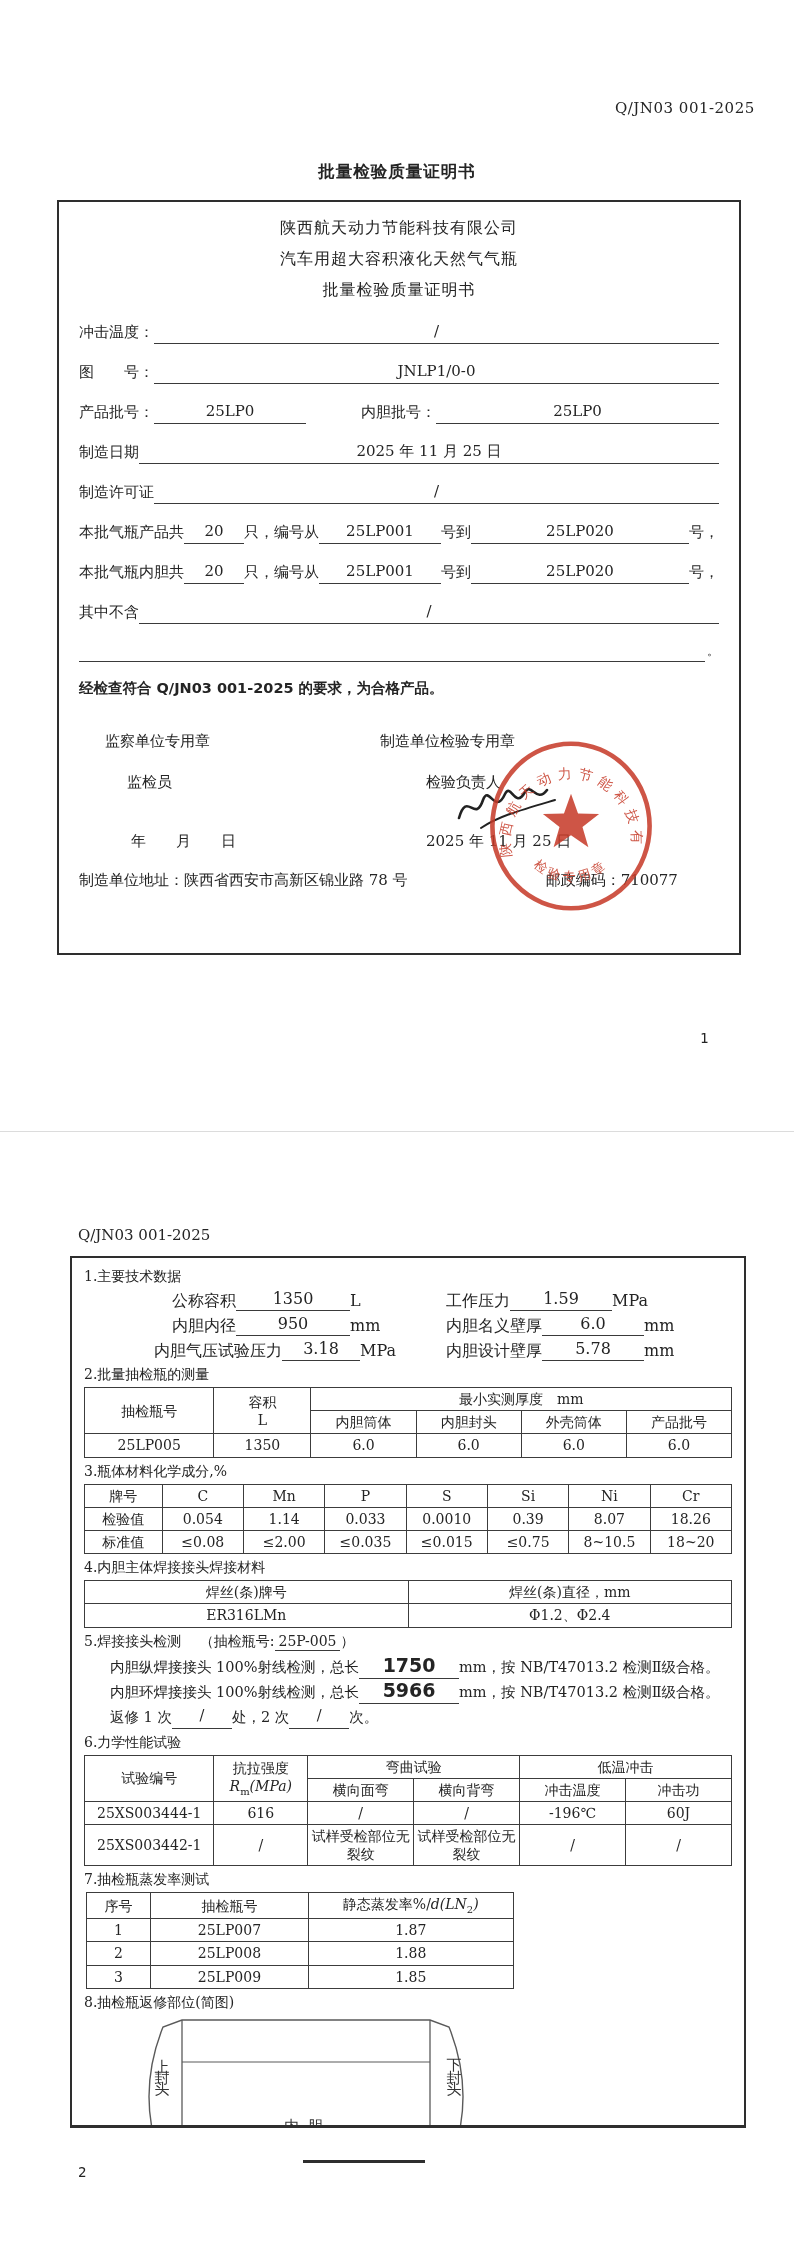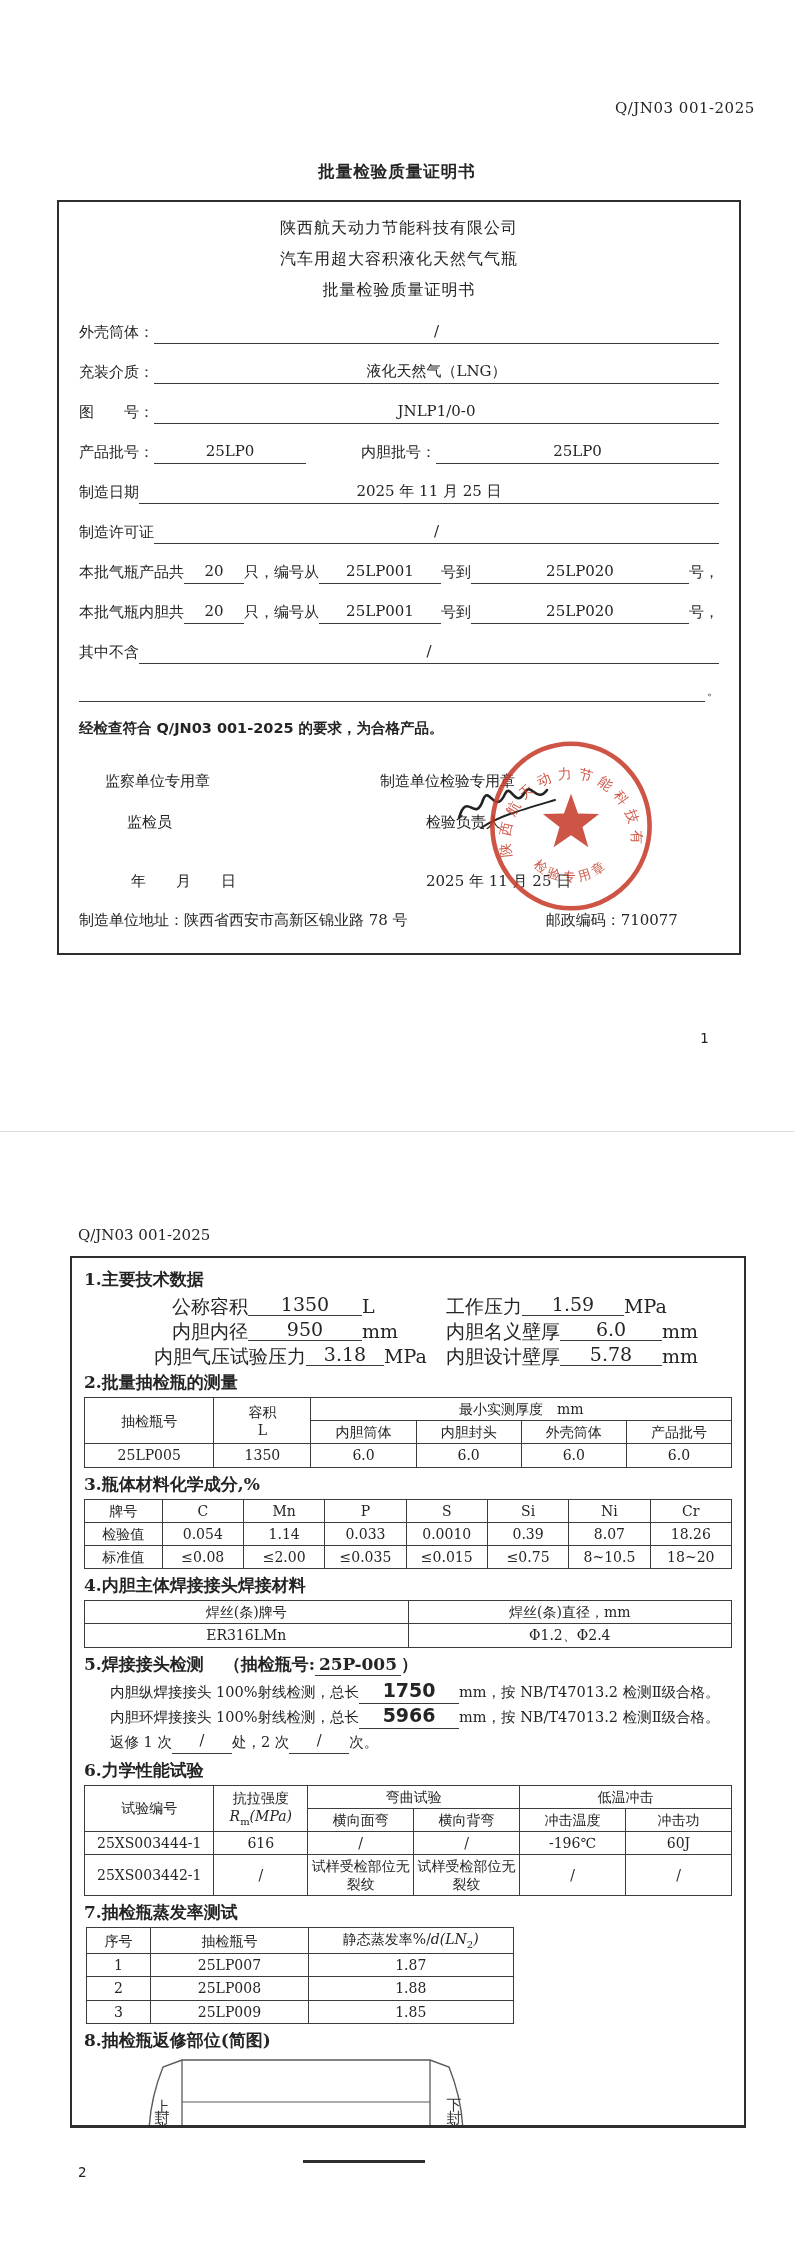--- a/index.html
+++ b/index.html
@@ -41,22 +41,22 @@
   .stamp-wrap{position:absolute;left:428px;top:538px;width:168px;height:172px;opacity:.86;}
   .signature{position:absolute;left:392px;top:568px;width:120px;height:70px;}
   .pageno-1{position:absolute;left:700px;top:1030px;font-size:14px;font-family:"DejaVu Sans Mono",monospace;}
   .page-sep{position:absolute;left:0;top:1131px;width:794px;height:1px;background:#dcdcdc;}
   
   .page2{position:absolute;left:0;top:1132px;width:794px;height:1114px;}
   .doc-code-p2{position:absolute;top:94px;left:78px;font-size:15px;}
   .tech-box{position:absolute;left:70px;top:124px;width:676px;height:872px;
     border:2px solid #2e2e2e;border-bottom-width:3.5px;box-sizing:border-box;
     padding:5px 12px 0 12px;overflow:hidden;}
-  .sec-head{font-size:17px;margin:5px 0 3px 0;font-weight:bold;}
-  .trow{display:flex;align-items:flex-start;font-size:19px;line-height:20px;margin-bottom:3px;}
+  .sec-head{font-size:14px;margin:5px 0 3px 0;}
+  .trow{display:flex;align-items:flex-start;font-size:16px;line-height:20px;margin-bottom:3px;}
   .tleft{display:flex;align-items:flex-end;width:362px;padding-left:88px;box-sizing:border-box;}
   .tright{display:flex;align-items:flex-end;flex:1;}
   .uline{border-bottom:1.2px solid #3a3a3a;text-align:center;padding:0 3px 1px;white-space:nowrap;}
   .uv110{display:inline-block;width:108px;} .uv96{display:inline-block;width:96px;}
   table{border-collapse:collapse;width:100%;table-layout:fixed;margin:2px 0 5px 0;}
   th,td{border:1.7px solid #3c3c3c;text-align:center;font-weight:normal;
     font-size:14px;padding:2px 2px;line-height:1.3;}
   .t2 col.c1{width:20%;} .t2 col.c2{width:15%;}
   .t6 col.c1{width:20%;} .t6 col.c2{width:14.5%;}
   .t7{width:66%;}
@@ -84,28 +84,24 @@
 
   <div class="doc-code-p1">Q/JN03 001-2025</div>
   <div class="main-title">批量检验质量证明书</div>
 
   <div class="cert-box">
     <div class="center-line">陕西航天动力节能科技有限公司</div>
     <div class="center-line">汽车用超大容积液化天然气气瓶</div>
     <div class="center-line last">批量检验质量证明书</div>
 
     <div class="frow">
-      <span class="flabel">外壳筒体：</span>
+      <span class="flabel">冲击温度：</span>
       <span class="fline grow">/</span>
     </div>
 
-    <div class="frow">
-      <span class="flabel">充装介质：</span>
-      <span class="fline grow">液化天然气（LNG）</span>
-    </div>
 
     <div class="frow">
       <span class="flabel">图　　号：</span>
       <span class="fline grow">JNLP1/0-0</span>
     </div>
 
     <div class="frow">
       <span class="flabel">产品批号：</span>
       <span class="fline w150">25LP0</span>
       <span class="spacer55"></span>

